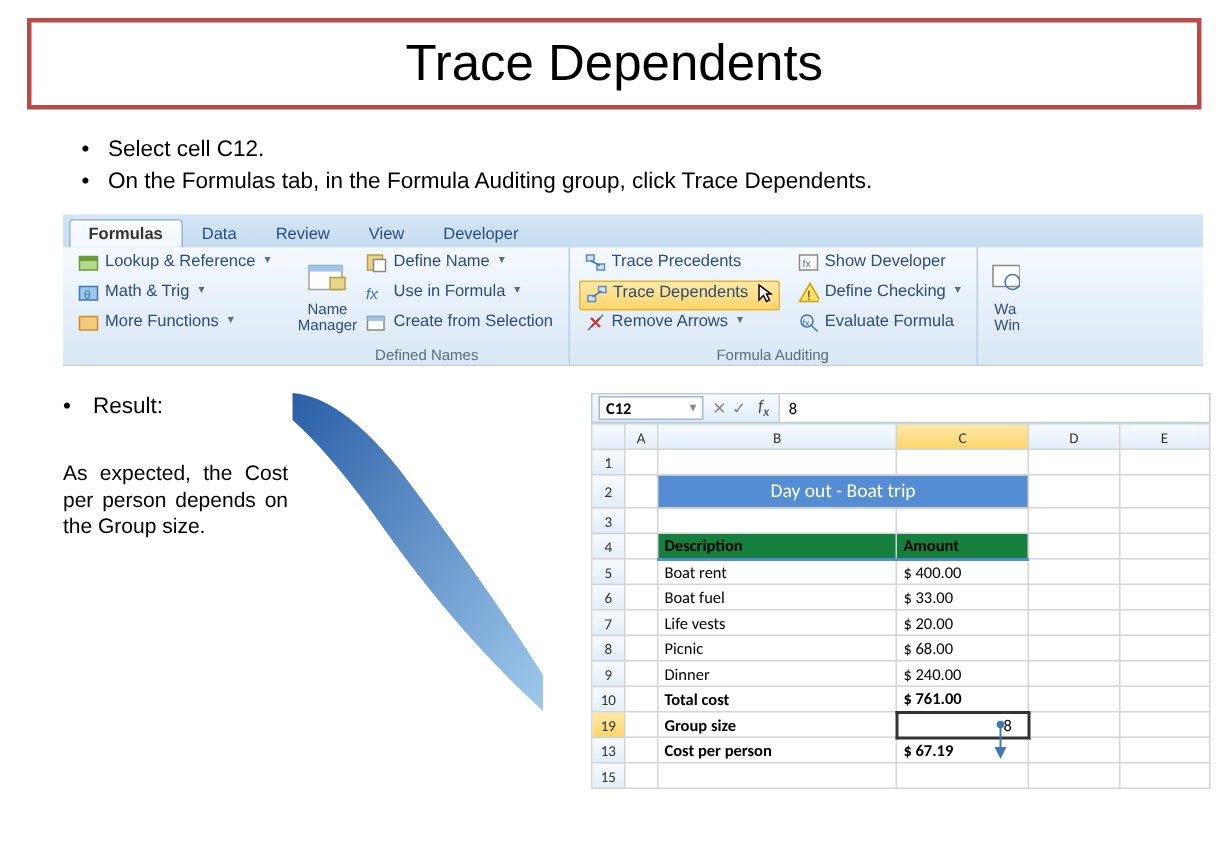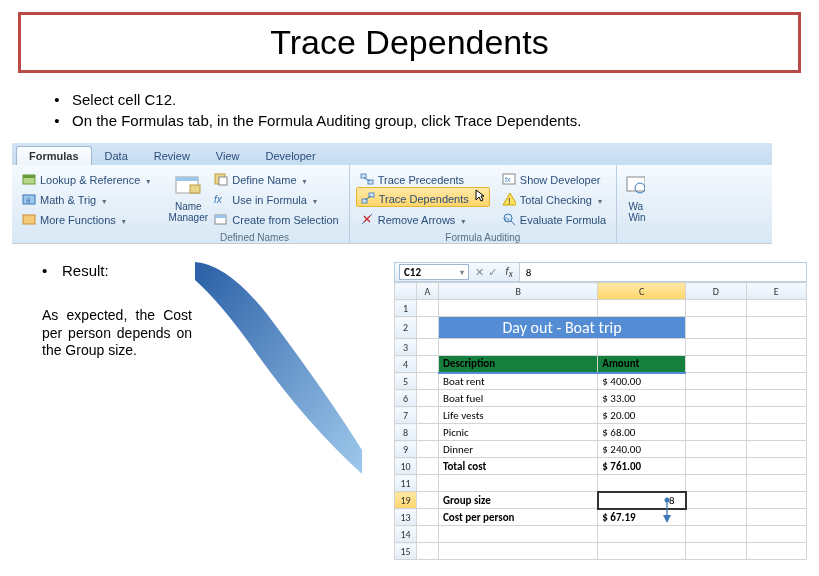--- a/index.html
+++ b/index.html
@@ -21,20 +21,21 @@
   .instructions {
     margin: 0 0 14px 30px;
     font-size: 15px;
   }
   .bullet-row { display: flex; margin-bottom: 4px; }
   .bullet-dot { width: 30px; text-align: center; }
   .bullet-text { flex: 1; }
 
   
   .ribbon-wrap {
+    margin-left: 30px;
     width: 760px;
     border-bottom: 1px solid #ccc;
     background: linear-gradient(#f6fafe, #dce9f6 50%, #d0e2f2);
     font-size: 11px;
   }
   .tab-strip {
     display: flex;
     background: linear-gradient(#d4e5f5, #c5dcf1);
     height: 22px;
     align-items: flex-end;
@@ -68,21 +69,21 @@
   }
   .rgroup-content { flex: 1; display: flex; }
   .rgroup-label {
     font-size: 10px;
     text-align: center;
     color: #5a6e84;
     padding-bottom: 0;
   }
   .rbtn {
     display: flex;
-    align-items: flex-end;
+    align-items: flex-start;
     gap: 4px;
     padding: 1px 4px;
     color: #2a4d7a;
     white-space: nowrap;
     height: 20px;
   }
   .rbtn.highlight {
     background: linear-gradient(#ffe8a6, #ffd56a);
     border: 1px solid #e7b52f;
     border-radius: 2px;
@@ -183,21 +184,21 @@
   }
   th.rowhdr { width: 20px; }
   .col-a { width: 20px; }
   .col-b { width: 145px; }
   .col-c { width: 80px; }
   .col-d, .col-e { width: 55px; }
   .title-cell {
     background: #548dd4;
     color: #fff;
     text-align: center !important;
-    font-size: 16px;
+    font-size: 13px;
     font-weight: normal;
     height: 22px !important;
   }
   .hdr-cell {
     background: #15803d;
     font-weight: bold !important;
     border-bottom: 2px solid #548dd4 !important;
   }
   .bold { font-weight: bold !important; }
   .amount { text-align: left; }
@@ -373,21 +374,21 @@
             </span>
             <span>Show Developer</span>
           </div>
           <div class="rbtn">
             <span class="ricon">
               <svg width="16" height="14">
                   <polygon points="8,1 15,13 1,13" fill="#ffe066" stroke="#c9a700"></polygon>
                   <text x="6" y="12" font-size="9" fill="#333">!</text>
                 </svg>
             </span>
-            <span>Total Checking</span>
+            <span>Define Checking</span>
               <span class="dd">▾</span>
           </div>
           <div class="rbtn">
             <span class="ricon">
               <svg width="14" height="14">
                   <circle cx="6" cy="6" r="4" fill="none" stroke="#3b78b5"></circle>
                   <line x1="9" y1="9" x2="13" y2="13" stroke="#3b78b5"></line>
                   <text x="3" y="9" font-size="6" fill="#3b78b5">fx</text>
                 </svg>
             </span>
@@ -531,28 +532,20 @@
           </tr>
       <tr class="total-row">
             <th class="rowhdr">10</th>
             <td></td>
         <td class="bold b">Total cost</td>
         <td class="bold amount c">$    761.00</td>
             <td></td>
             <td></td>
           </tr>
       <tr>
-            <th class="rowhdr">11</th>
-            <td></td>
-            <td></td>
-            <td></td>
-            <td></td>
-            <td></td>
-          </tr>
-      <tr>
             <th class="rowhdr active">19</th>
             <td></td>
         <td class="bold">Group size</td>
         <td class="sel-cell">
           <span style="padding-right:6px;">8</span>
           <svg class="dep-arrow" width="80" height="34" style="left:-2px;top:2px;">
             <circle cx="70" cy="5" r="2.5" fill="#3b78b5"></circle>
             <line x1="70" y1="5" x2="70" y2="22" stroke="#3b78b5" stroke-width="1.3"></line>
             <polygon points="70,28 66,20 74,20" fill="#3b78b5"></polygon>
           </svg>
@@ -562,28 +555,20 @@
           </tr>
       <tr>
             <th class="rowhdr">13</th>
             <td></td>
         <td class="bold">Cost per person</td>
         <td class="bold amount">$      67.19</td>
             <td></td>
             <td></td>
           </tr>
       <tr>
-            <th class="rowhdr">14</th>
-            <td></td>
-            <td></td>
-            <td></td>
-            <td></td>
-            <td></td>
-          </tr>
-      <tr>
             <th class="rowhdr">15</th>
             <td></td>
             <td></td>
             <td></td>
             <td></td>
             <td></td>
           </tr>
     </tbody>
       </table>
   </div>

